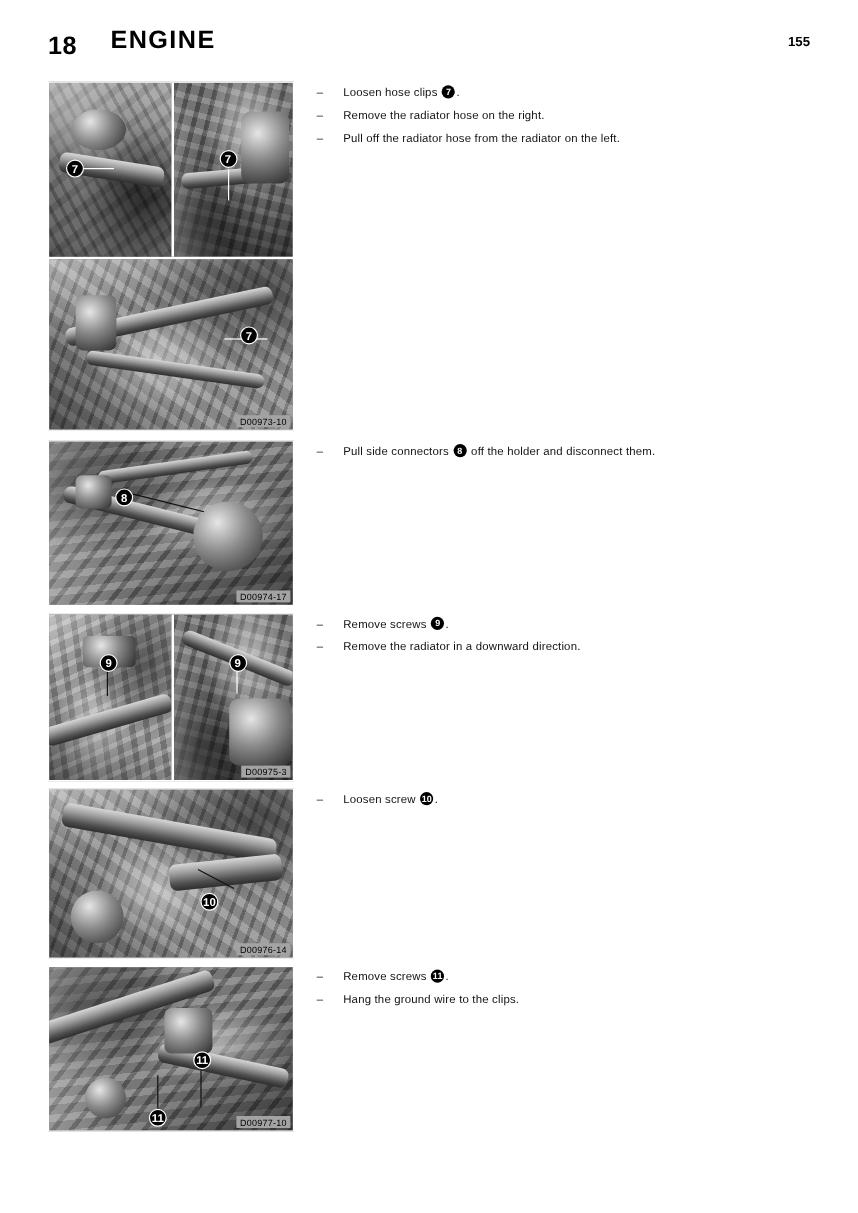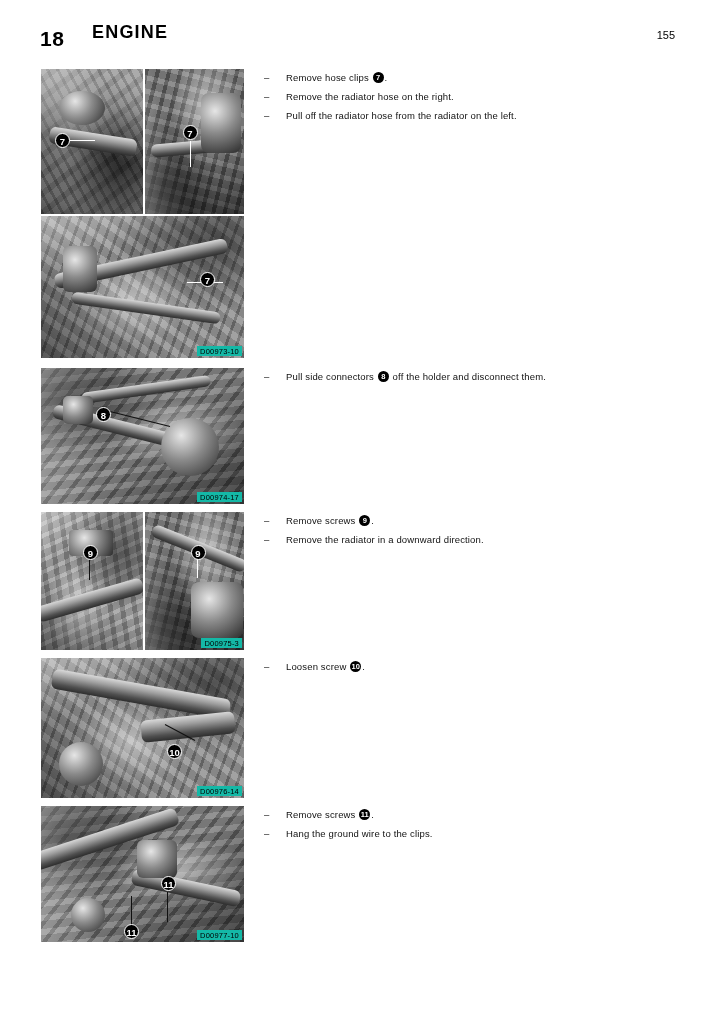--- a/index.html
+++ b/index.html
@@ -27,30 +27,30 @@
     left: 0;
     top: 5px;
     font-size: 21px;
     font-weight: bold;
     letter-spacing: 0.5px;
   }
   .chapter-title {
     position: absolute;
     left: 52px;
     top: 0;
-    font-size: 18px;
+    font-size: 21px;
     font-weight: bold;
     letter-spacing: 1.2px;
   }
   .page-number {
     position: absolute;
     right: 0;
     top: 7px;
     font-size: 11px;
-    font-weight: normal;
+    font-weight: bold;
   }
 
   
   .content {
     position: absolute;
     left: 40px;
     top: 68px;
     width: 635px;
   }
   .step-row {
@@ -183,21 +183,21 @@
     z-index: 3;
   }
   .leader.dark { background: #111111; }
   .leader.vert { width: 1px; height: auto; }
 
   
   .img-code {
     position: absolute;
     right: 2px;
     bottom: 2px;
-    background: #14b8a6;
+    background: #a3a3a3;
     color: #000000;
     font-size: 7.5px;
     letter-spacing: 0.2px;
     padding: 1px 3px 0 3px;
     z-index: 5;
     font-family: "Liberation Sans", sans-serif;
   }
 
   
   .instr {
@@ -275,21 +275,21 @@
         <div class="leader" style="left:146px; top:66px; width:36px;"></div>
         <div class="callout" style="left:159px; top:56px;">7</div>
         <div class="img-code">D00973-10</div>
       </div>
     </div>
 
     <div class="text-col">
       <ul class="instr">
         <li>
           <span class="dash">–</span>
-          <span>Remove hose clips </span><span class="inline-num">7</span><span>.</span>
+          <span>Loosen hose clips </span><span class="inline-num">7</span><span>.</span>
         </li>
         <li>
           <span class="dash">–</span>
           <span>Remove the radiator hose on the right.</span>
         </li>
         <li>
           <span class="dash">–</span>
           <span>Pull off the radiator hose from the radiator on the left.</span>
         </li>
       </ul>

